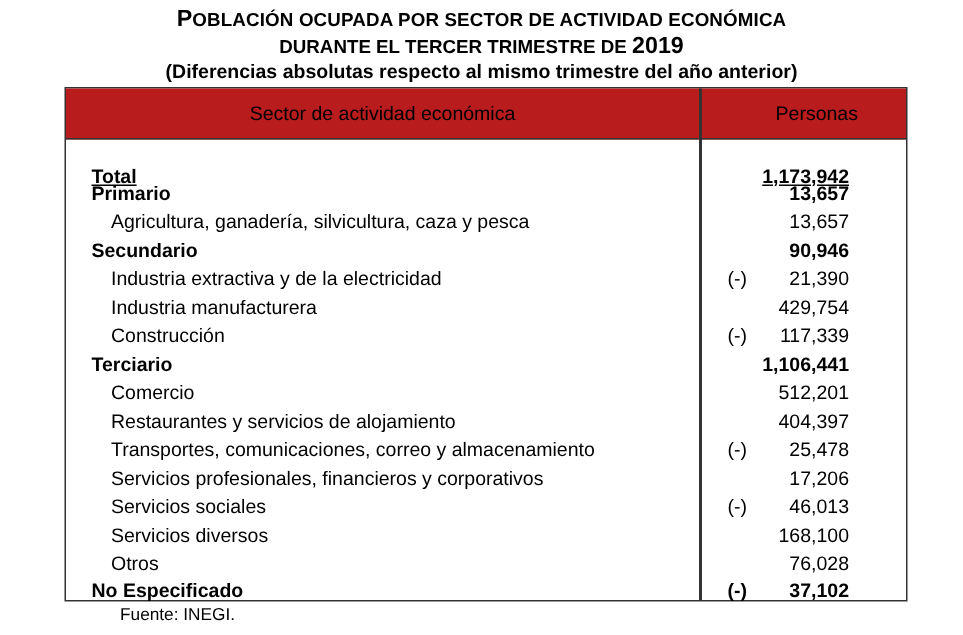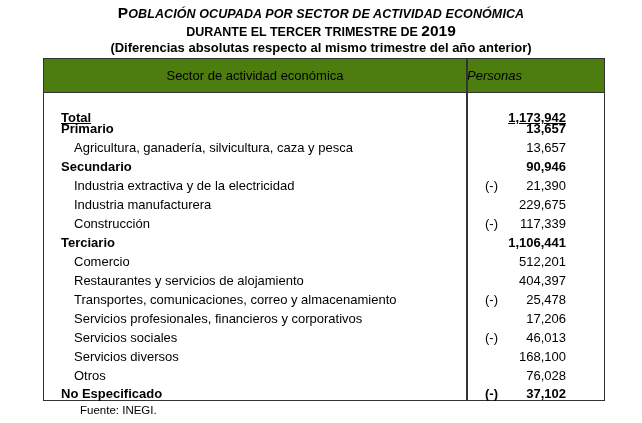--- a/index.html
+++ b/index.html
@@ -1,32 +1,32 @@
 <!DOCTYPE html>
 <html><head>
 <meta charset="utf-8">
 <style>
   html, body { margin:0; padding:0; background:#ffffff; }
   body { width:642px; height:423px; position:relative; overflow:hidden;
          font-family:"Liberation Sans", sans-serif; color:#000; }
   .title1 { position:absolute; left:0; width:642px; top:4px; text-align:center;
             font-weight:bold; font-size:14px; letter-spacing:0.1px; }
   .title1 .big { font-size:15.5px; }
-  .title1 .sc { font-size:12.5px;font-style:italic; }
+  .title1 .sc { font-size:12.5px; }
   .title2 { position:absolute; left:0; width:642px; top:22px; text-align:center;
             font-weight:bold; font-size:12.5px; }
   .title2 .yr { font-size:15.5px;margin-top:36px; }
   .subtitle { position:absolute; left:0; width:642px; top:40px; text-align:center;
               font-size:13px;font-weight:bold; }
   .table { position:absolute; left:43px; top:58px; width:560px; height:341px;
            border:1.5px solid #333; box-sizing:content-box; }
-  .hdr { position:absolute; left:0; top:0; width:560px; height:33px; background:#4d7c0f;
+  .hdr { position:absolute; left:0; top:0; width:560px; height:33px; background:#b91c1c;
          border-bottom:1.5px solid #333; }
   .hdr .c1 { position:absolute; left:0; width:422px; top:9px; text-align:center; font-size:13px; }
-  .hdr .c2 { position:absolute; left:423px; width:155px; top:9px; text-align:left; font-size:13px;font-style:italic; }
+  .hdr .c2 { position:absolute; left:423px; width:155px; top:9px; text-align:center; font-size:13px; }
   .vdiv { position:absolute; left:422px; top:0; width:1.5px; height:341px; background:#333; }
   .row { position:absolute; left:0; width:560px; height:19px; font-size:13px; }
   .row .lbl { position:absolute; left:17px; top:2px; white-space:nowrap; }
   .row.sub .lbl { left:30px; }
   .row.bold { font-weight:bold; }
   .row .neg { position:absolute; left:441px; top:2px; }
   .row .val { position:absolute; right:38px; top:2px; text-align:right; }
   .row.total .lbl, .row.total .val { text-decoration:underline;margin-top:10px; }
   .source { position:absolute; left:52px; top:404px; font-size:11.5px;padding-left:28px; }
 </style>
@@ -65,21 +65,21 @@
     <span class="val">90,946</span>
   </div>
   <div class="row sub" style="top:117px">
     <span class="lbl">Industria extractiva y de la electricidad</span>
     <span class="neg">(-)</span>
     <span class="val">21,390</span>
   </div>
   <div class="row sub" style="top:136px">
     <span class="lbl">Industria manufacturera</span>
     <span class="neg"></span>
-    <span class="val">229,675</span>
+    <span class="val">429,754</span>
   </div>
   <div class="row sub" style="top:155px">
     <span class="lbl">Construcción</span>
     <span class="neg">(-)</span>
     <span class="val">117,339</span>
   </div>
   <div class="row bold" style="top:174px">
     <span class="lbl">Terciario</span>
     <span class="neg"></span>
     <span class="val">1,106,441</span>

